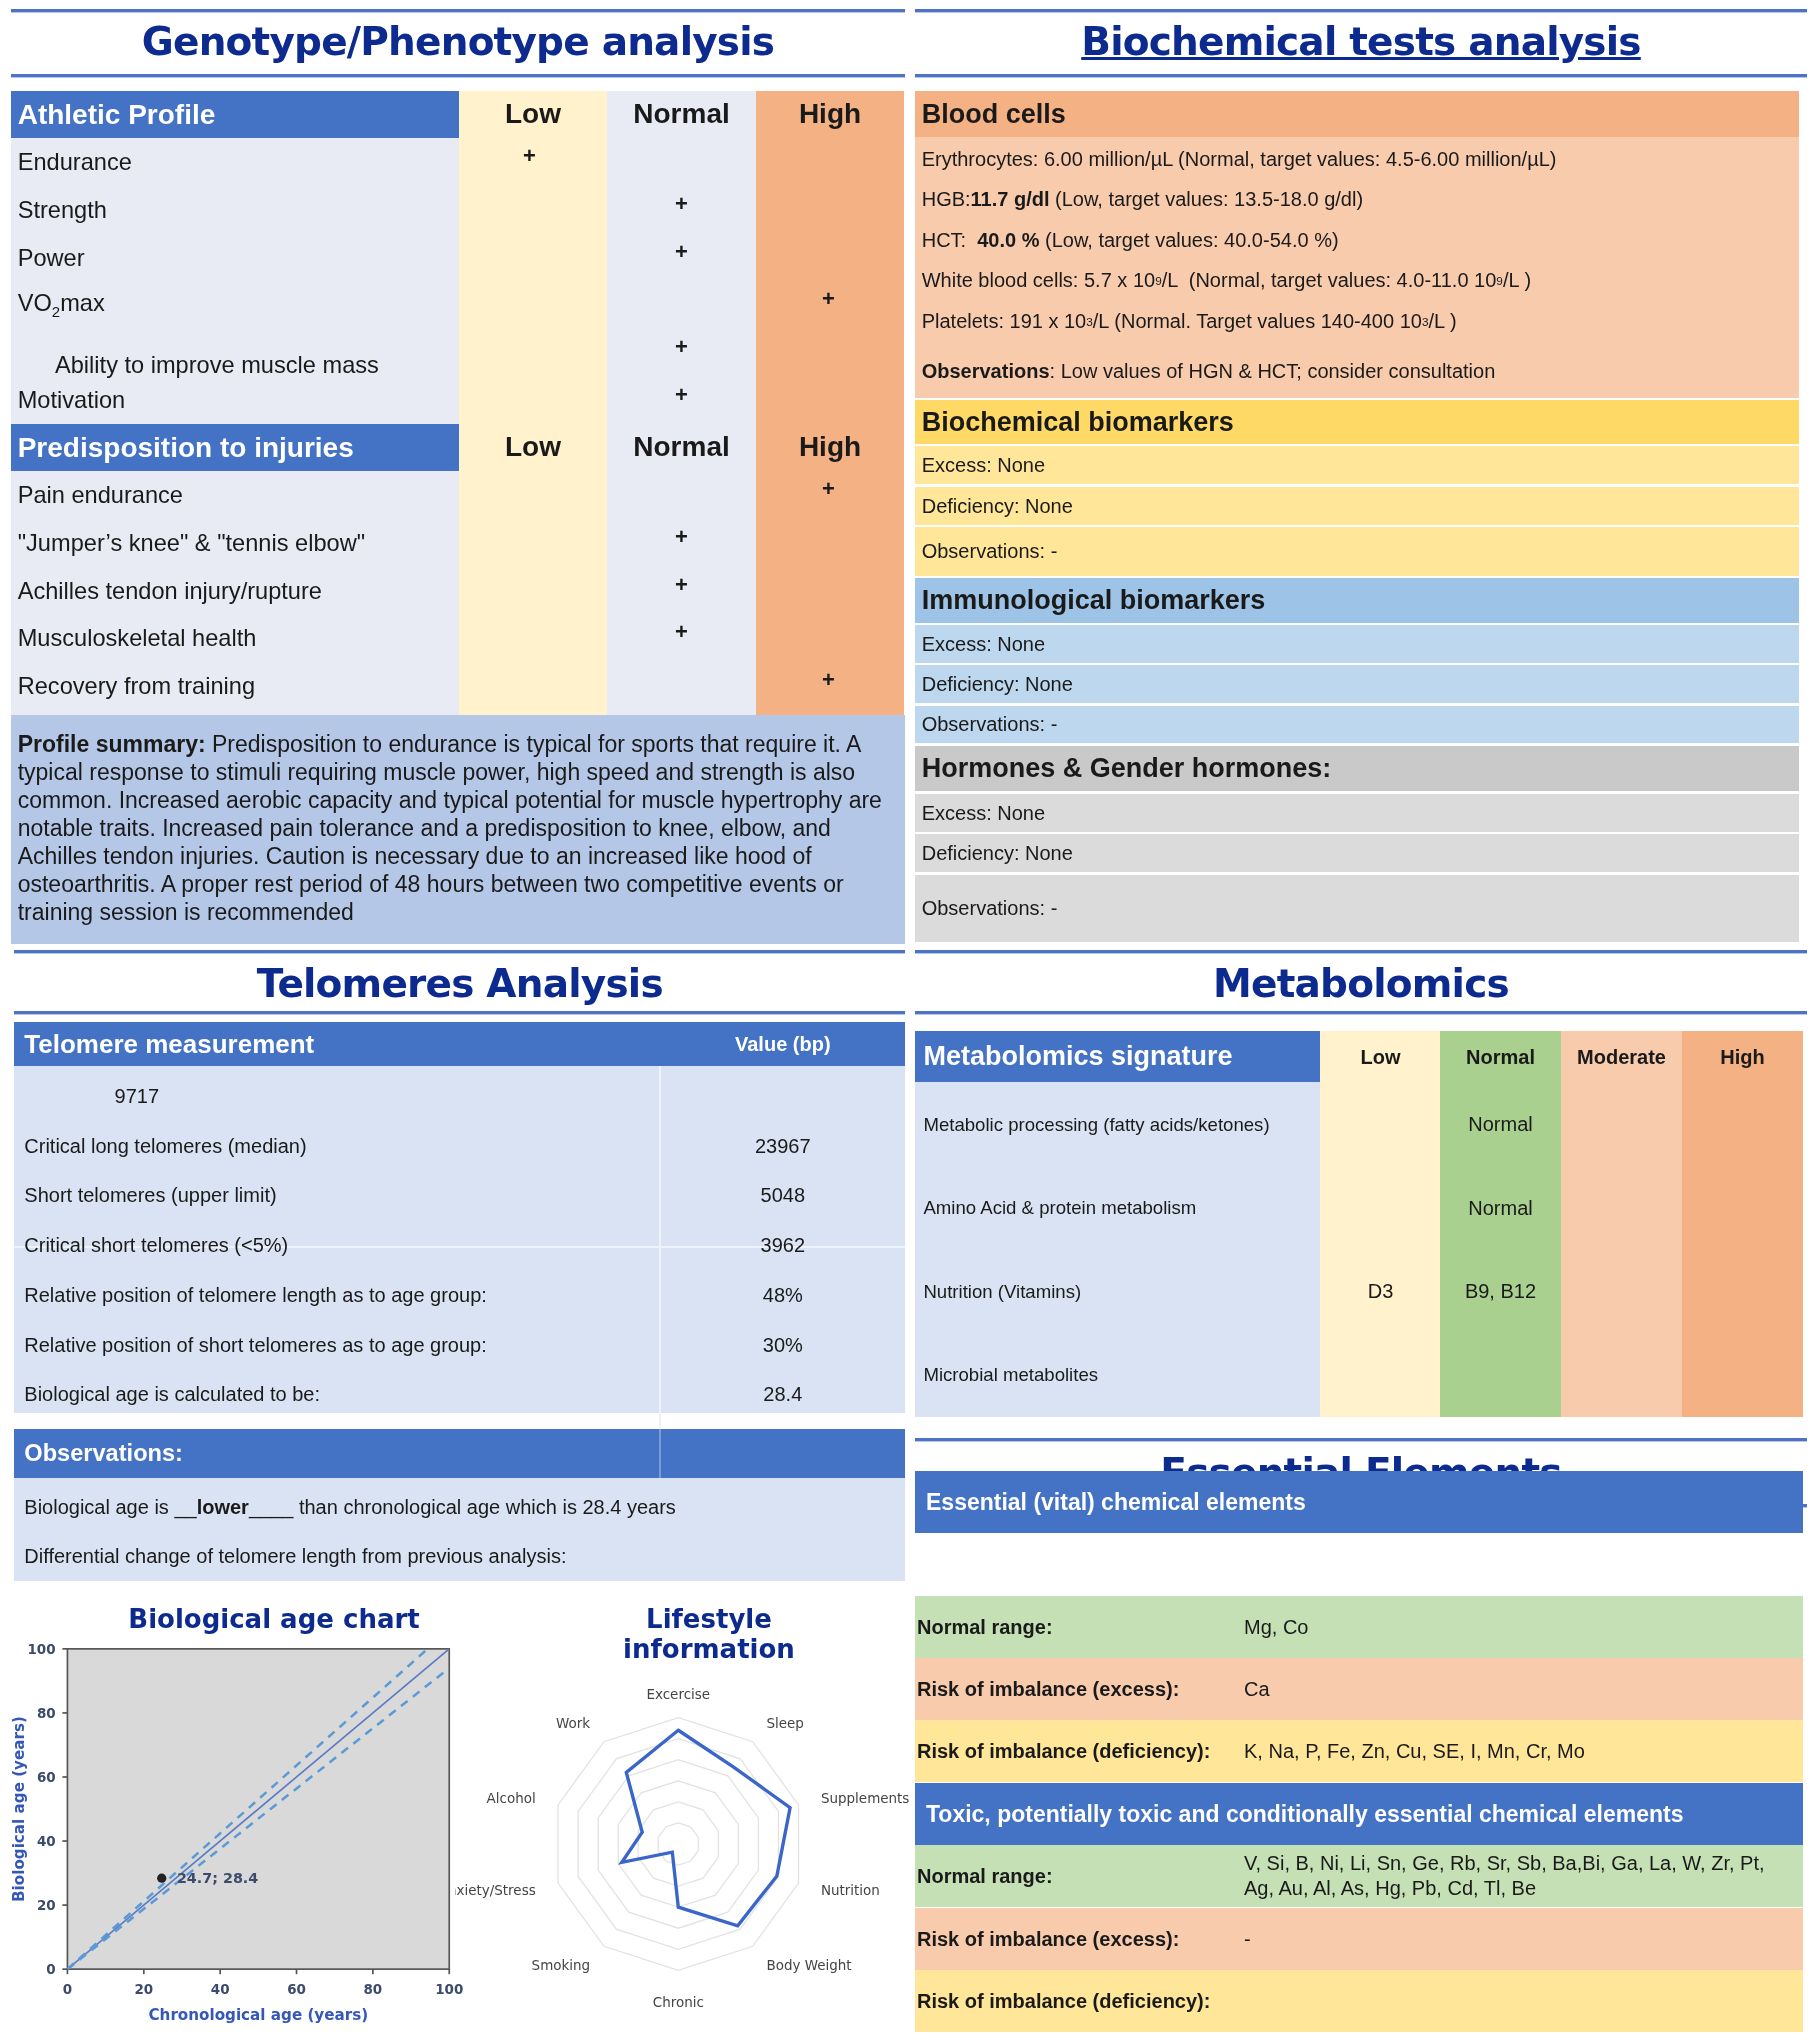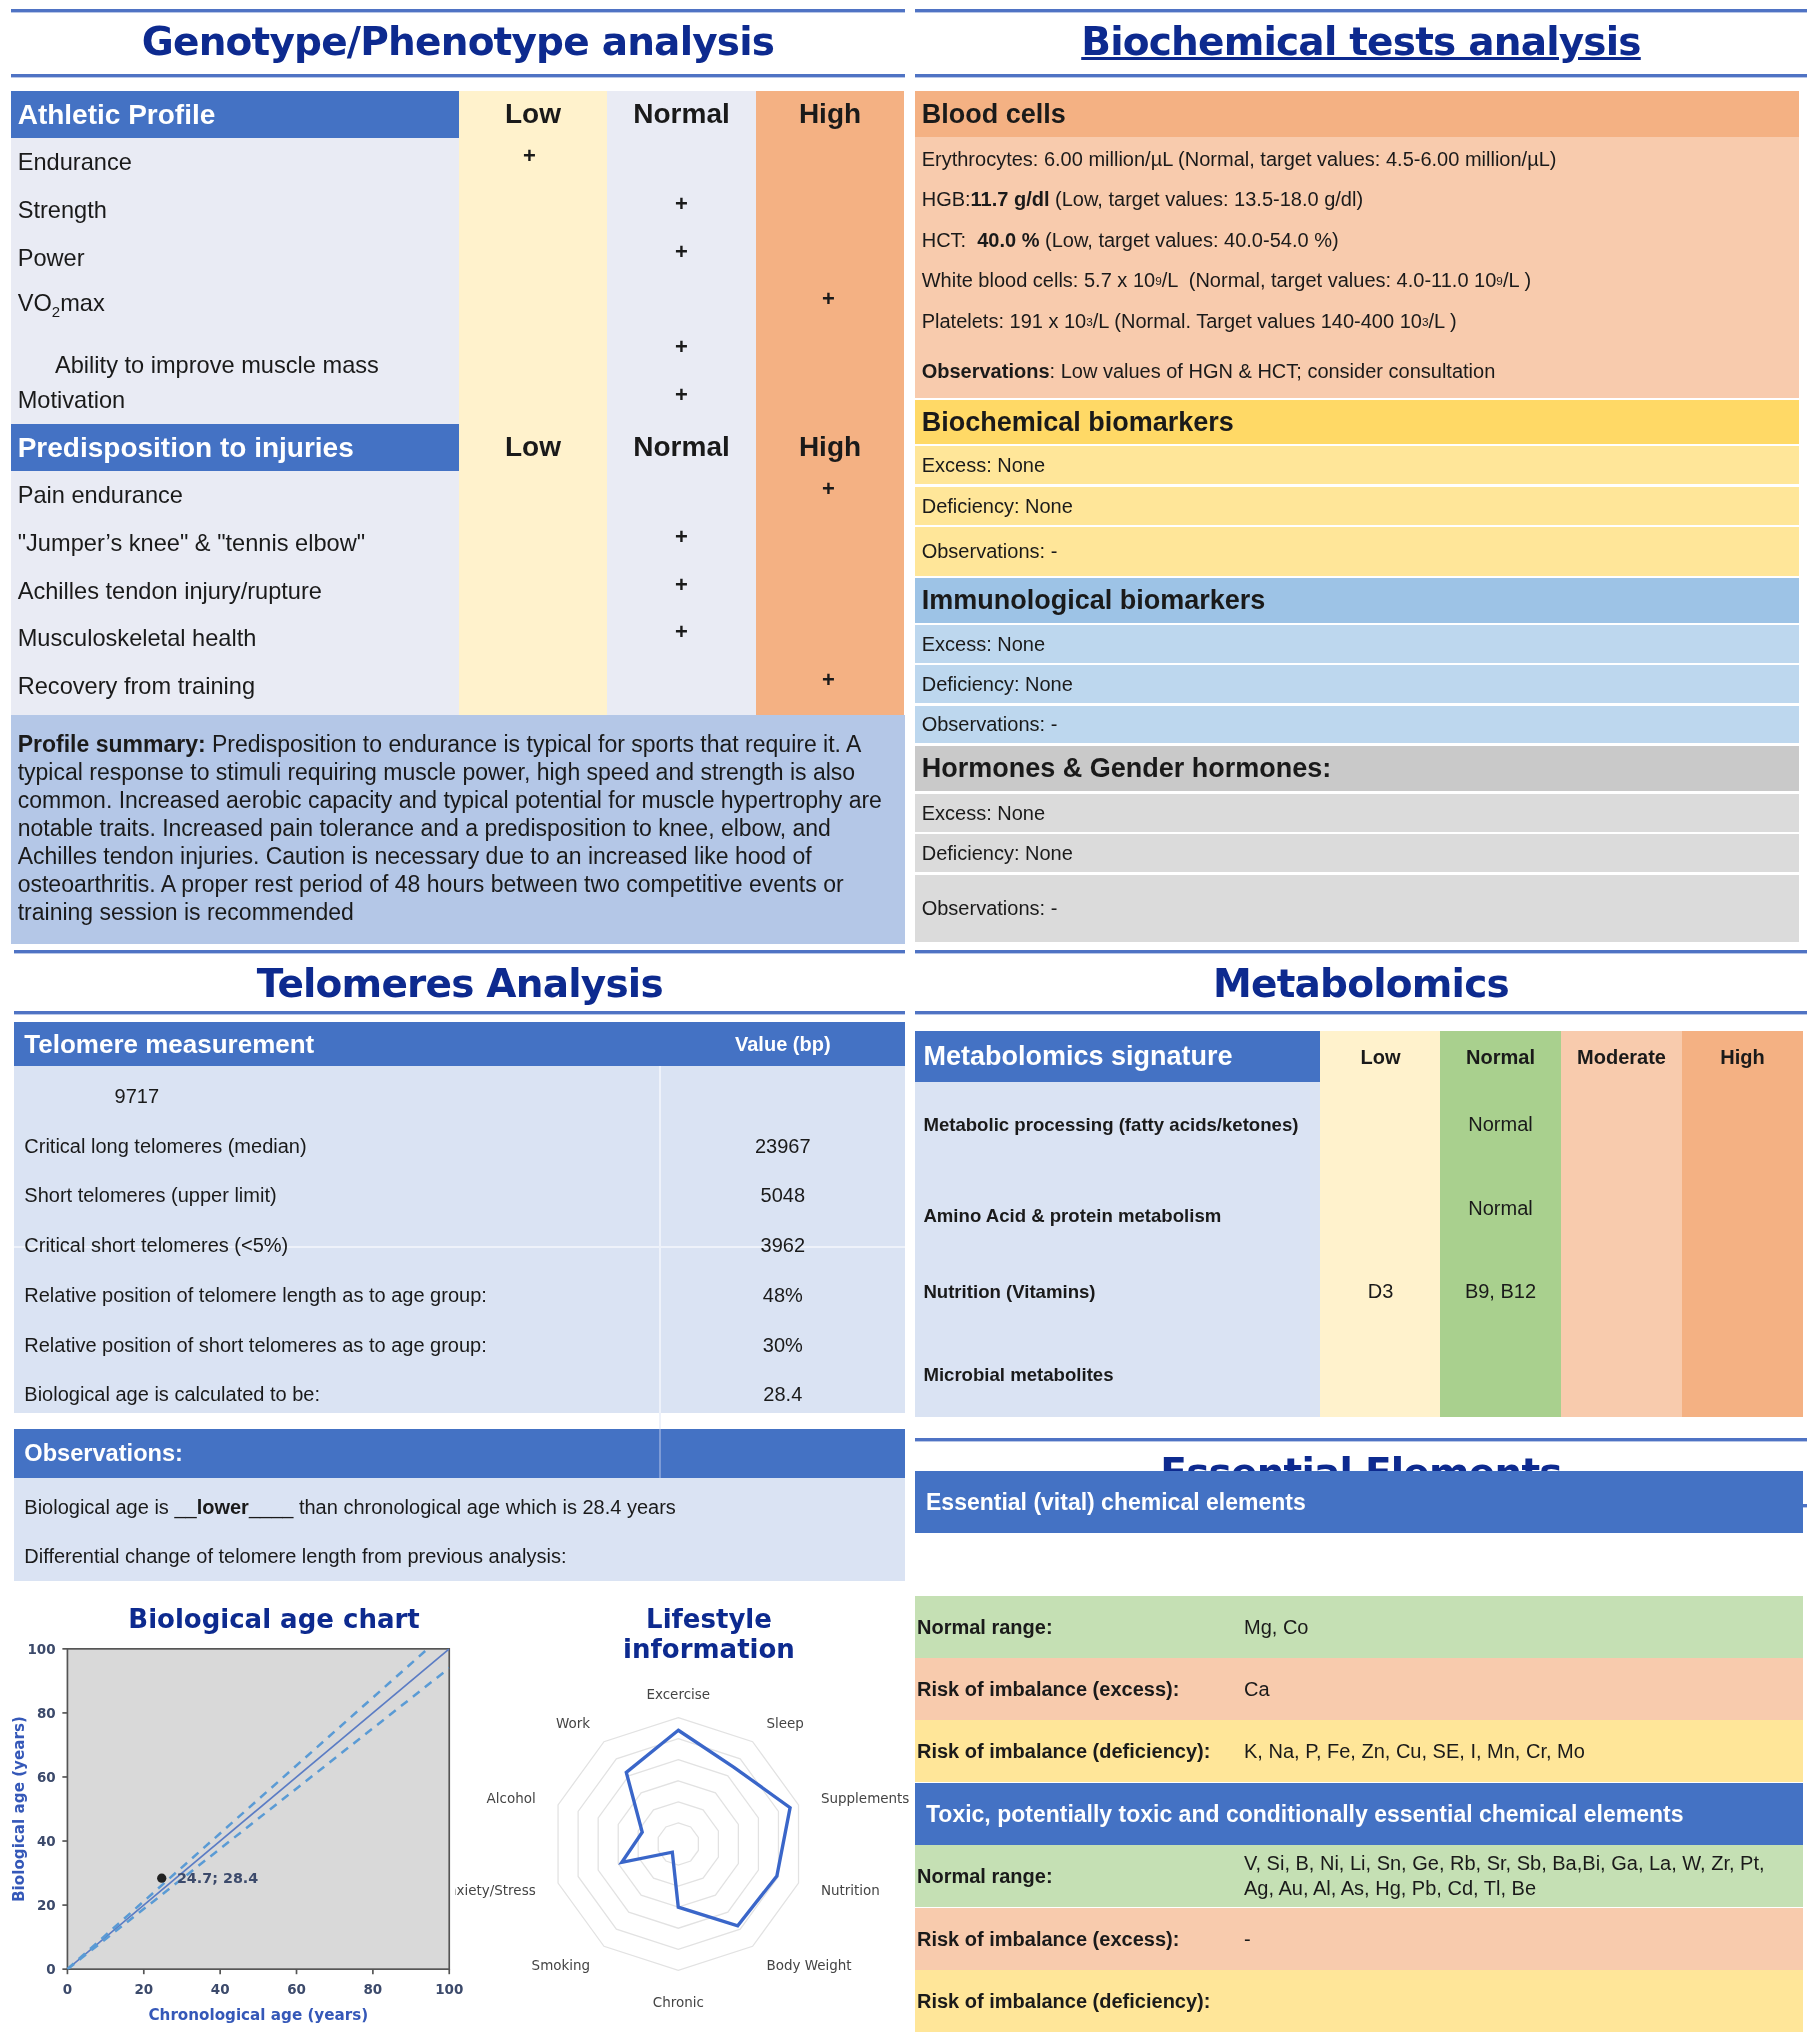--- a/index.html
+++ b/index.html
@@ -16,21 +16,21 @@
   .colhead { position:absolute; font-size:28px; font-weight:bold; text-align:center; }
   .summary { position:absolute; left:11px; top:715px; width:894px; height:229px; background:#b4c7e7; font-size:23px; line-height:28px; padding:15px 6.7px; box-sizing:border-box; }
   
   .bc-head { position:absolute; left:915px; width:884px; font-size:27px; font-weight:bold; padding-left:6.7px; box-sizing:border-box; display:flex; align-items:center; }
   .bc-row { position:absolute; left:915px; width:884px; font-size:20px; padding-left:6.7px; box-sizing:border-box; display:flex; align-items:center; }
   
   .tel-row { position:absolute; left:14.3px; width:891px; font-size:20px; display:flex; align-items:center; }
   .tel-row .lbl { width:646px; padding-left:10px; box-sizing:border-box; }
   .tel-row .val { width:245px; text-align:center; }
   
-  .met-lbl { position:absolute; left:915px; width:405px; font-size:18.6px; font-weight:bold; padding-left:8.4px; box-sizing:border-box; }
+  .met-lbl { position:absolute; left:915px; width:405px; font-size:18.6px; font-weight:normal; padding-left:8.4px; box-sizing:border-box; }
   .met-cell { position:absolute; font-size:20px; text-align:center; }
   
   .ee-row { position:absolute; left:915px; width:888px; font-size:20px; display:flex; align-items:center; }
   .ee-row .lbl { width:329px; padding-left:2px; box-sizing:border-box; font-weight:bold; }
   .ee-row .val { flex:1; }
   .chart-title { position:absolute; font-family:"DejaVu Sans", sans-serif; font-weight:bold; color:#0d2a8f; font-size:26px; text-align:center; }
   svg text { font-family:"DejaVu Sans", sans-serif; }
 </style>
 </head>
 <body>
@@ -281,21 +281,21 @@
 <div class="met-cell" style="left:1320px;width:121px;top:1046px;font-weight:bold;">Low</div>
 <div class="met-cell" style="left:1440px;width:121px;top:1046px;font-weight:bold;">Normal</div>
 <div class="met-cell" style="left:1561px;width:121px;top:1046px;font-weight:bold;">Moderate</div>
 <div class="met-cell" style="left:1682px;width:121px;top:1046px;font-weight:bold;">High</div>
 <div id="met-rows">
     <div class="met-lbl" style="top: 1114px;">Metabolic processing (fatty acids/ketones)</div>
     <div class="met-cell" style="left: 1320px; width: 121px; top: 1113px;"></div>
     <div class="met-cell" style="left: 1440px; width: 121px; top: 1113px;">Normal</div>
     <div class="met-cell" style="left: 1561px; width: 121px; top: 1113px;"></div>
     <div class="met-cell" style="left: 1682px; width: 121px; top: 1113px;"></div>
-    <div class="met-lbl" style="top: 1197px; margin-top: 8px;">Amino Acid &amp; protein metabolism</div>
+    <div class="met-lbl" style="top: 1197px;">Amino Acid &amp; protein metabolism</div>
     <div class="met-cell" style="left: 1320px; width: 121px; top: 1197px;"></div>
     <div class="met-cell" style="left: 1440px; width: 121px; top: 1197px;">Normal</div>
     <div class="met-cell" style="left: 1561px; width: 121px; top: 1197px;"></div>
     <div class="met-cell" style="left: 1682px; width: 121px; top: 1197px;"></div>
     <div class="met-lbl" style="top: 1281px;">Nutrition (Vitamins)</div>
     <div class="met-cell" style="left: 1320px; width: 121px; top: 1280px;">D3</div>
     <div class="met-cell" style="left: 1440px; width: 121px; top: 1280px;">B9, B12</div>
     <div class="met-cell" style="left: 1561px; width: 121px; top: 1280px;"></div>
     <div class="met-cell" style="left: 1682px; width: 121px; top: 1280px;"></div>
     <div class="met-lbl" style="top: 1364px;">Microbial metabolites</div>

